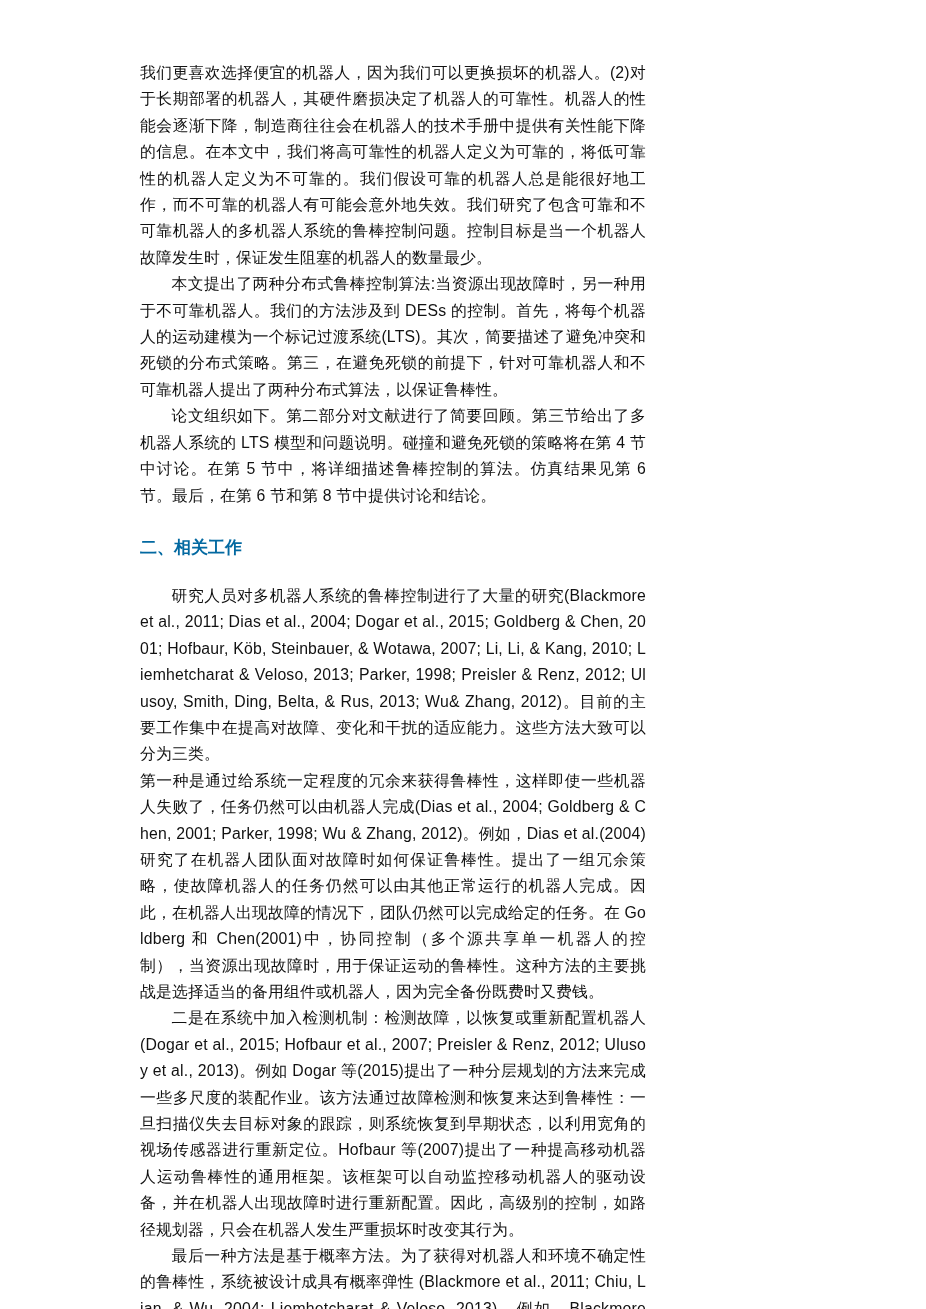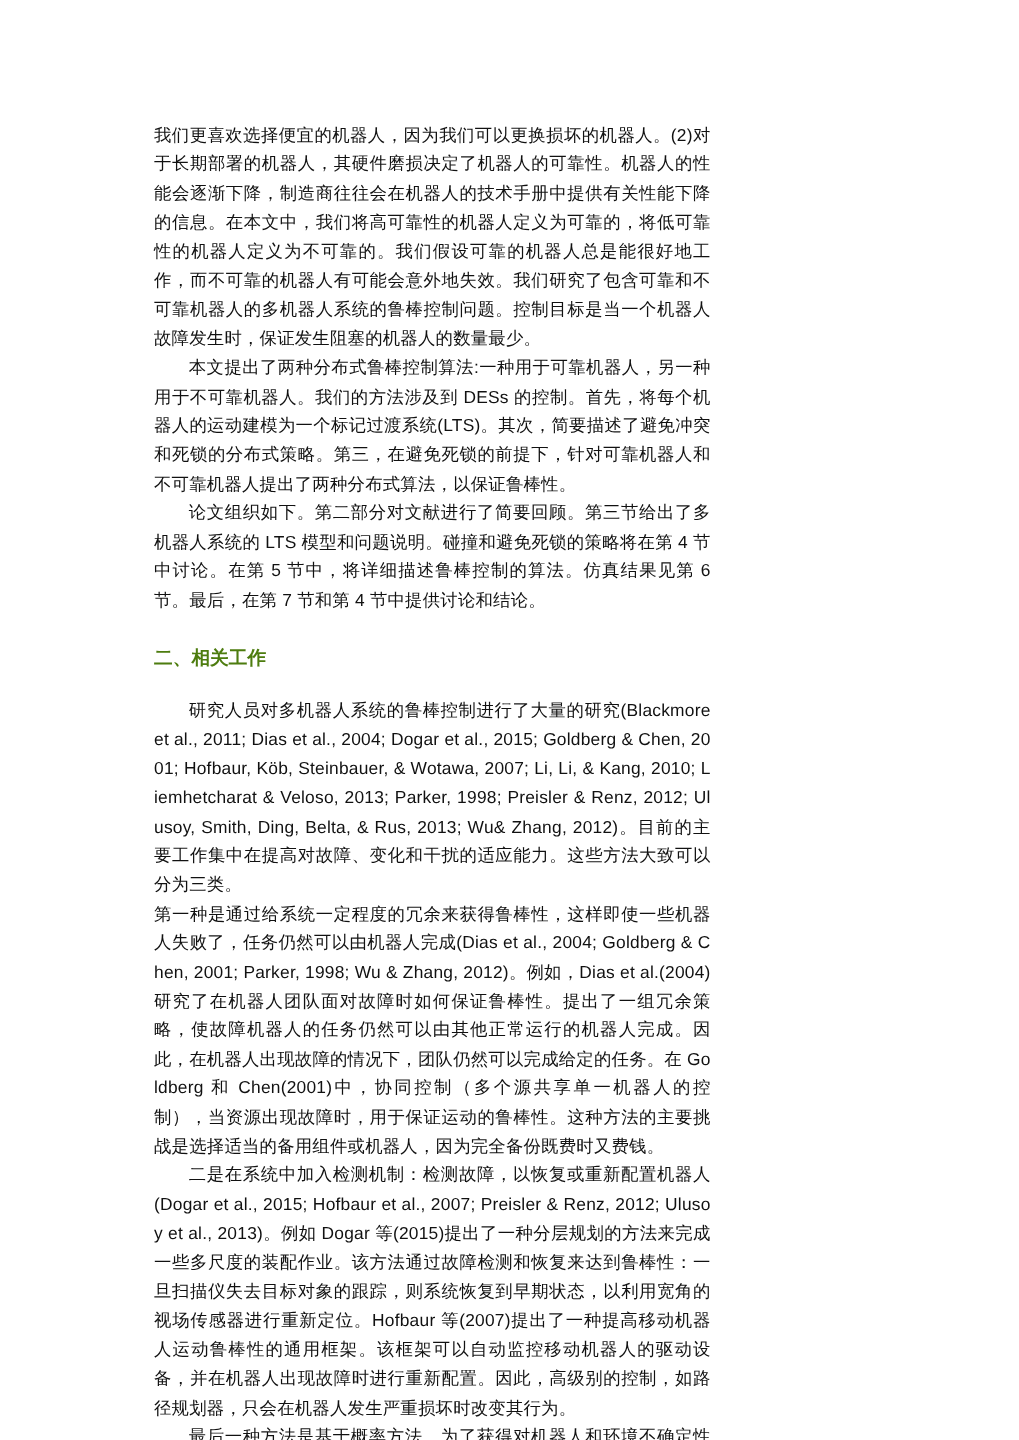--- a/index.html
+++ b/index.html
@@ -6,21 +6,21 @@
     margin: 0;
     padding: 0;
     background: #ffffff;
   }
   .page {
     position: relative;
     width: 782px;
     height: 1309px;
     background: #ffffff;
     box-sizing: border-box;
-    padding: 111px 136px 0 140px;
+    padding: 60px 136px 0 140px;
     font-family: "Liberation Sans", "DejaVu Sans", sans-serif;
     color: #111111;
     overflow: hidden;
   }
   .para {
     margin: 0;
     font-size: 15.8px;
     line-height: 26.4px;
     text-align: justify;
     text-indent: 2em;
@@ -28,30 +28,30 @@
     letter-spacing: 0.2px;
   }
   .para.noindent {
     text-indent: 0;
   }
   .heading {
     margin: 26px 0 22px 0;
     font-size: 17px;
     font-weight: bold;
     line-height: 26px;
-    color: #4d7c0f;
+    color: #0369a1;
   }
 </style>
 </head>
 <body>
 
 <div class="page">
   <p class="para noindent">我们更喜欢选择便宜的机器人，因为我们可以更换损坏的机器人。(2)对于长期部署的机器人，其硬件磨损决定了机器人的可靠性。机器人的性能会逐渐下降，制造商往往会在机器人的技术手册中提供有关性能下降的信息。在本文中，我们将高可靠性的机器人定义为可靠的，将低可靠性的机器人定义为不可靠的。我们假设可靠的机器人总是能很好地工作，而不可靠的机器人有可能会意外地失效。我们研究了包含可靠和不可靠机器人的多机器人系统的鲁棒控制问题。控制目标是当一个机器人故障发生时，保证发生阻塞的机器人的数量最少。</p>
-  <p class="para">本文提出了两种分布式鲁棒控制算法:一种用于可靠机器人，另一种用于不可靠机器人。我们的方法涉及到 DESs 的控制。首先，将每个机器人的运动建模为一个标记过渡系统(LTS)。其次，简要描述了避免冲突和死锁的分布式策略。第三，在避免死锁的前提下，针对可靠机器人和不可靠机器人提出了两种分布式算法，以保证鲁棒性。</p>
-  <p class="para">论文组织如下。第二部分对文献进行了简要回顾。第三节给出了多机器人系统的 LTS 模型和问题说明。碰撞和避免死锁的策略将在第 4 节中讨论。在第 5 节中，将详细描述鲁棒控制的算法。仿真结果见第 6 节。最后，在第 7 节和第 4 节中提供讨论和结论。</p>
+  <p class="para">本文提出了两种分布式鲁棒控制算法:当资源出现故障时，另一种用于不可靠机器人。我们的方法涉及到 DESs 的控制。首先，将每个机器人的运动建模为一个标记过渡系统(LTS)。其次，简要描述了避免冲突和死锁的分布式策略。第三，在避免死锁的前提下，针对可靠机器人和不可靠机器人提出了两种分布式算法，以保证鲁棒性。</p>
+  <p class="para">论文组织如下。第二部分对文献进行了简要回顾。第三节给出了多机器人系统的 LTS 模型和问题说明。碰撞和避免死锁的策略将在第 4 节中讨论。在第 5 节中，将详细描述鲁棒控制的算法。仿真结果见第 6 节。最后，在第 6 节和第 8 节中提供讨论和结论。</p>
 
   <h2 class="heading">二、相关工作</h2>
 
   <p class="para">研究人员对多机器人系统的鲁棒控制进行了大量的研究(Blackmore et al., 2011; Dias et al., 2004; Dogar et al., 2015; Goldberg &amp; Chen, 2001; Hofbaur, Köb, Steinbauer, &amp; Wotawa, 2007; Li, Li, &amp; Kang, 2010; Liemhetcharat &amp; Veloso, 2013; Parker, 1998; Preisler &amp; Renz, 2012; Ulusoy, Smith, Ding, Belta, &amp; Rus, 2013; Wu&amp; Zhang, 2012)。目前的主要工作集中在提高对故障、变化和干扰的适应能力。这些方法大致可以分为三类。</p>
   <p class="para noindent">第一种是通过给系统一定程度的冗余来获得鲁棒性，这样即使一些机器人失败了，任务仍然可以由机器人完成(Dias et al., 2004; Goldberg &amp; Chen, 2001; Parker, 1998; Wu &amp; Zhang, 2012)。例如，Dias et al.(2004)研究了在机器人团队面对故障时如何保证鲁棒性。提出了一组冗余策略，使故障机器人的任务仍然可以由其他正常运行的机器人完成。因此，在机器人出现故障的情况下，团队仍然可以完成给定的任务。在 Goldberg 和 Chen(2001)中，协同控制（多个源共享单一机器人的控制），当资源出现故障时，用于保证运动的鲁棒性。这种方法的主要挑战是选择适当的备用组件或机器人，因为完全备份既费时又费钱。</p>
   <p class="para">二是在系统中加入检测机制：检测故障，以恢复或重新配置机器人(Dogar et al., 2015; Hofbaur et al., 2007; Preisler &amp; Renz, 2012; Ulusoy et al., 2013)。例如 Dogar 等(2015)提出了一种分层规划的方法来完成一些多尺度的装配作业。该方法通过故障检测和恢复来达到鲁棒性：一旦扫描仪失去目标对象的跟踪，则系统恢复到早期状态，以利用宽角的视场传感器进行重新定位。Hofbaur 等(2007)提出了一种提高移动机器人运动鲁棒性的通用框架。该框架可以自动监控移动机器人的驱动设备，并在机器人出现故障时进行重新配置。因此，高级别的控制，如路径规划器，只会在机器人发生严重损坏时改变其行为。</p>
   <p class="para">最后一种方法是基于概率方法。为了获得对机器人和环境不确定性的鲁棒性，系统被设计成具有概率弹性 (Blackmore et al., 2011; Chiu, Lian, &amp; Wu, 2004; Liemhetcharat &amp; Veloso, 2013)。例如，Blackmore 等人(2011)使用概率方法来规划车辆的弹性轨迹。每条轨迹都由车</p>
 </div>
 
 </body></html>

